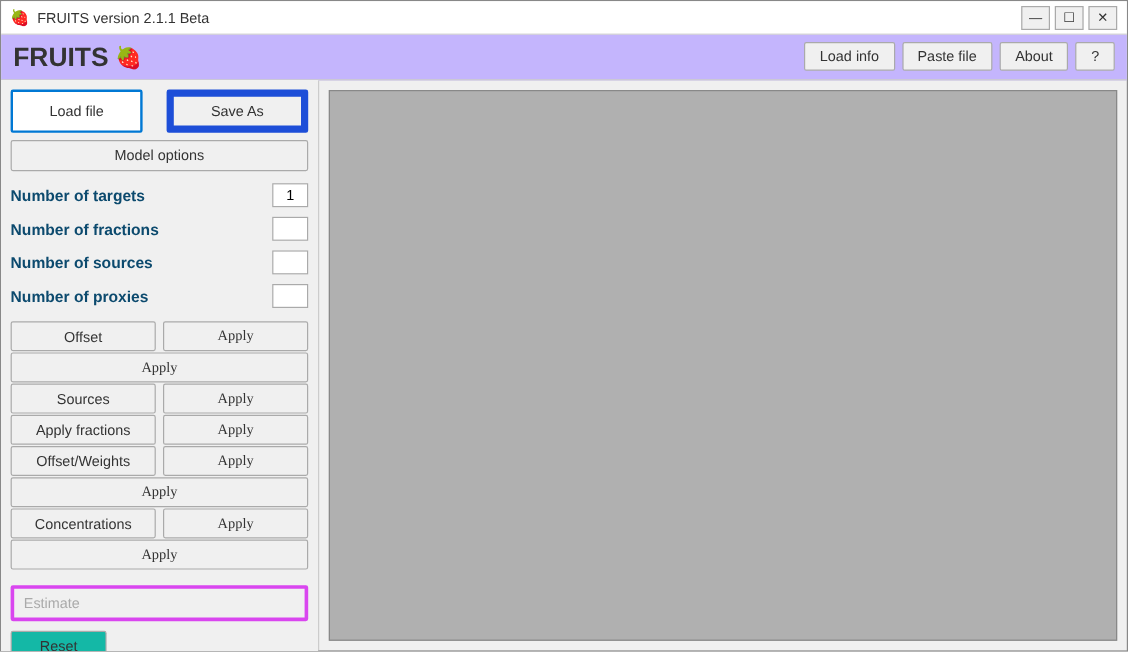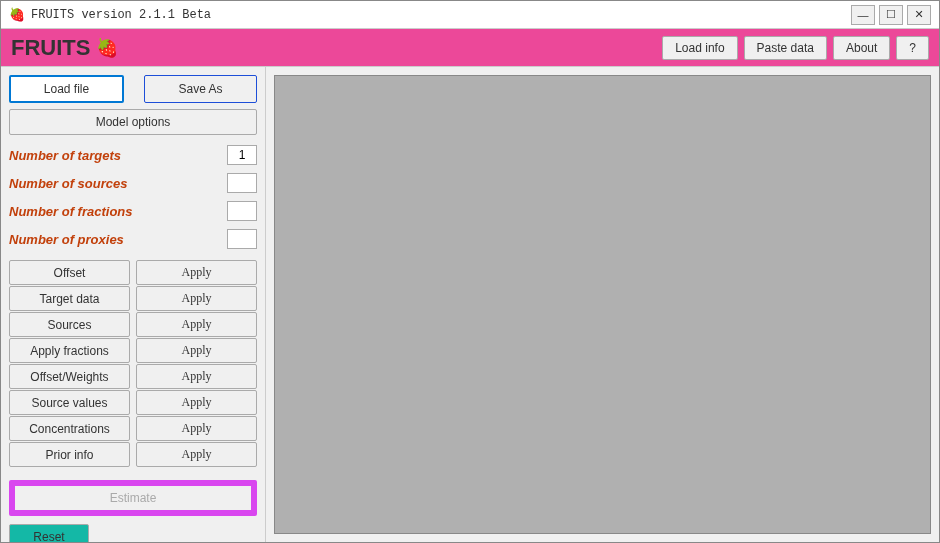--- a/index.html
+++ b/index.html
@@ -33,44 +33,43 @@
       align-items: center;
       gap: 6px;
     }
     .title-icon {
       width: 16px;
       height: 16px;
     }
     .title-text {
       font-size: 12px;
       color: #333;
-      font-family: Liberation Mono, monospace;
     }
     .title-bar-controls {
       display: flex;
       gap: 4px;
     }
     .title-btn {
       width: 24px;
       height: 20px;
       background: #f0f0f0;
       border: 1px solid #aaa;
       cursor: pointer;
       display: flex;
       align-items: center;
       justify-content: center;
       font-size: 11px;
       color: #333;
     }
 
     .header-bar {
-      background: #ec4899;
+      background: #c4b5fd;
       padding: 6px 10px;
       display: flex;
-      align-items: center;
+      align-items: flex-start;
       justify-content: space-between;
       border-bottom: 1px solid #ccc;
       height: 38px;
     }
     .app-title {
       font-size: 22px;
       font-weight: bold;
       color: #333;
       display: flex;
       align-items: center;
@@ -125,21 +124,21 @@
       cursor: pointer;
       font-size: 12px;
       color: #333;
       border-radius: 2px;
       font-weight: normal;
     }
     .btn-save {
       flex: 1;
       padding: 5px 8px;
       background: #f0f0f0;
-      border: 1px solid #1d4ed8;
+      border: 6px solid #1d4ed8;
       cursor: pointer;
       font-size: 12px;
       color: #333;
       border-radius: 2px;
     }
     .btn-model {
       width: 100%;
       padding: 5px 8px;
       background: #f0f0f0;
       border: 1px solid #aaa;
@@ -153,22 +152,21 @@
 
     .number-row {
       display: flex;
       align-items: center;
       justify-content: space-between;
       padding: 2px 0;
     }
     .number-label {
       font-size: 13px;
       font-weight: bold;
-      color: #c2410c;
-      font-style: italic;
+      color: #0c4a6e;
     }
     .number-input {
       width: 30px;
       height: 20px;
       border: 1px solid #aaa;
       background: #fff;
       font-size: 12px;
       text-align: center;
       padding: 0 2px;
     }
@@ -204,26 +202,26 @@
       border-radius: 2px;
       text-align: center;
       font-family: Liberation Serif, serif;
     }
 
     .spacer { flex: 1; }
     .btn-estimate-right {
       width: 120px;
       padding: 5px 8px;
       background: #f0f0f0;
-      border: 6px solid #d946ef;
+      border: 3px solid #d946ef;
       cursor: pointer;
       font-size: 12px;
       color: #aaa;
       border-radius: 2px;
-      text-align: center;
+      text-align: left;
     }
     .btn-reset {
       width: 80px;
       padding: 5px 8px;
       background: #14b8a6;
       border: 1px solid #aaa;
       cursor: pointer;
       font-size: 12px;
       color: #333;
       border-radius: 2px;
@@ -261,21 +259,21 @@
     </div>
   </div>
 
   <div class="header-bar">
     <div class="app-title">
       <span>FRUITS</span>
       <span class="app-icon">🍓</span>
     </div>
     <div class="header-buttons">
       <button class="header-btn">Load info</button>
-      <button class="header-btn">Paste data</button>
+      <button class="header-btn">Paste file</button>
       <button class="header-btn">About</button>
       <button class="header-btn">?</button>
     </div>
   </div>
 
   <div class="main-area">
 
     <div class="left-panel">
 
       <div class="top-buttons">
@@ -283,65 +281,62 @@
         <button class="btn-save">Save As</button>
       </div>
 
       <button class="btn-model">Model options</button>
 
       <div class="number-row">
         <span class="number-label">Number of targets</span>
         <input class="number-input" type="text" value="1" style="">
       </div>
       <div class="number-row">
+        <span class="number-label">Number of fractions</span>
+        <input class="number-input" type="text" value="" style="">
+      </div>
+      <div class="number-row">
         <span class="number-label">Number of sources</span>
-        <input class="number-input" type="text" value="" style="">
-      </div>
-      <div class="number-row">
-        <span class="number-label">Number of fractions</span>
         <input class="number-input" type="text" value="" style="">
       </div>
       <div class="number-row">
         <span class="number-label">Number of proxies</span>
         <input class="number-input" type="text" value="" style="">
       </div>
 
       <div class="section-divider"></div>
 
       <div id="section-rows">
           <div class="action-row">
             <button class="btn-section">Offset</button>
             <button class="btn-apply">Apply</button>
           </div>
           <div class="action-row">
-            <button class="btn-section">Target data</button>
             <button class="btn-apply">Apply</button>
           </div>
           <div class="action-row">
             <button class="btn-section">Sources</button>
             <button class="btn-apply">Apply</button>
           </div>
           <div class="action-row">
             <button class="btn-section">Apply fractions</button>
             <button class="btn-apply">Apply</button>
           </div>
           <div class="action-row">
             <button class="btn-section">Offset/Weights</button>
             <button class="btn-apply">Apply</button>
           </div>
           <div class="action-row">
-            <button class="btn-section">Source values</button>
             <button class="btn-apply">Apply</button>
           </div>
           <div class="action-row">
             <button class="btn-section">Concentrations</button>
             <button class="btn-apply">Apply</button>
           </div>
           <div class="action-row">
-            <button class="btn-section">Prior info</button>
             <button class="btn-apply">Apply</button>
           </div>
         </div>
 
       <div class="spacer"></div>
 
       <div class="estimate-reset-row">
         <div style="flex:1;">
           <button class="btn-estimate-right" style="width:100%;" disabled="">Estimate</button>
         </div>

